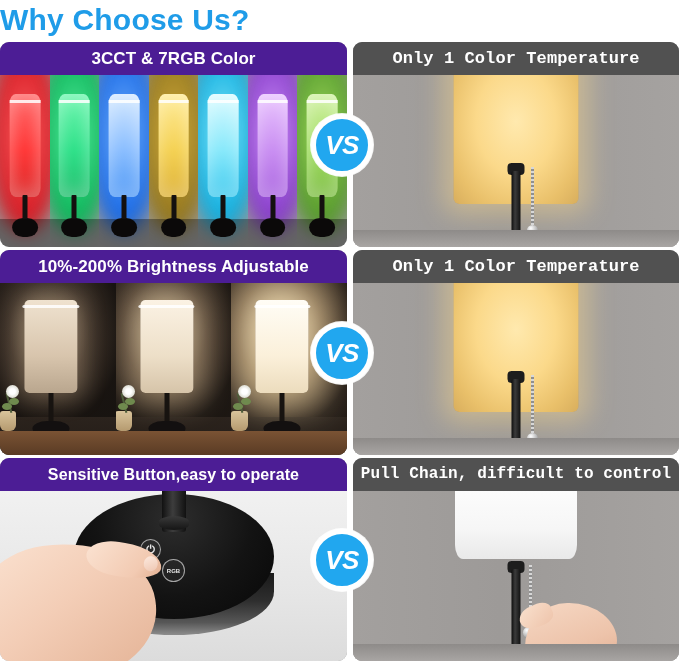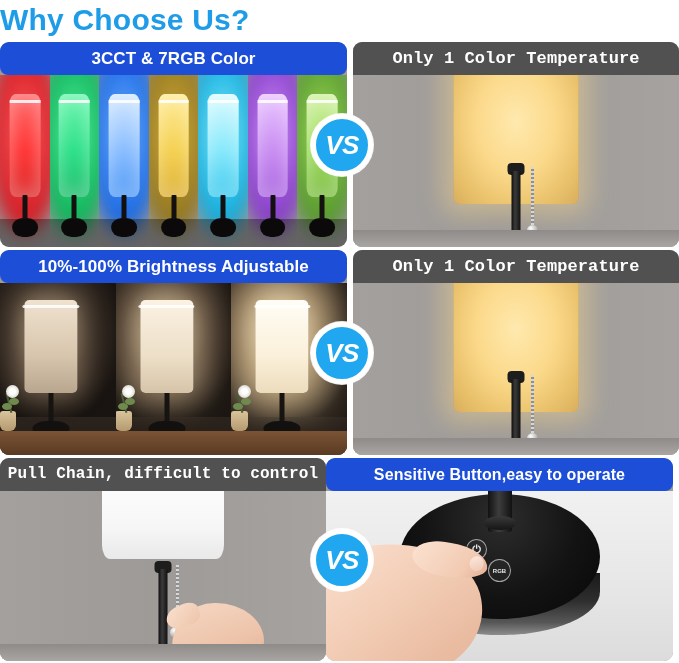--- a/index.html
+++ b/index.html
@@ -49,21 +49,21 @@
     line-height: 33px;
     text-align: center;
     font-size: 17px;
     font-weight: bold;
     color: #ffffff;
     letter-spacing: 0.1px;
     white-space: nowrap;
     position: relative;
     z-index: 4;
   }
-  .head-blue { background: #1d4ed8; border-radius: 8px; }
+  .head-blue { background: #4c1d95; }
   .head-dark { background: #515151; }
   .cmp-row:last-child .panel-head { font-size: 16px; }
 
   .panel-body { position: absolute; top: 33px; left: 0; right: 0; bottom: 0; overflow: hidden; }
 
   
   .vs-badge {
     position: absolute;
     left: 311px;
     top: 50%;
@@ -357,21 +357,21 @@
         </div>
       </div>
     </div>
 
     <div class="vs-badge">VS</div>
   </div>
 
   <div class="cmp-row">
 
     <div class="panel panel-left">
-      <div class="panel-head head-blue">10%-100% Brightness Adjustable</div>
+      <div class="panel-head head-blue">10%-200% Brightness Adjustable</div>
       <div class="panel-body">
         <div class="bright-strip">
           <div class="bright-cell">
             <div class="bright-wall" style="background:radial-gradient(ellipse at 42% 36%, rgba(255,226,184,.42) 0%, rgba(120,96,74,.22) 42%, rgba(22,18,15,.92) 78%)"></div>
             <div class="bright-shade" style="background:linear-gradient(180deg,#efe2cf,#d8c5ad 60%,#b9a68e);box-shadow:0 0 22px 6px rgba(255,225,180,.25)"></div>
             <div class="bright-pole"></div>
               <div class="bright-base"></div>
             <div class="plant" style="left:-2%;">
               <div class="pot"></div>
                 <div class="stem"></div>
@@ -425,52 +425,52 @@
           <div class="floor"></div>
         </div>
       </div>
     </div>
 
     <div class="vs-badge">VS</div>
   </div>
 
   <div class="cmp-row">
 
+    <div class="panel panel-left">
+      <div class="panel-head head-blue">Sensitive Button,easy to operate</div>
+      <div class="panel-body">
+        <div class="base-scene">
+          <div class="base-side"></div>
+          <div class="base-disc">
+            <div class="base-stem"></div>
+            <div class="base-collar"></div>
+          </div>
+          <div class="btn-circle btn-power">⏻</div>
+          <div class="btn-circle btn-cct">CCT</div>
+          <div class="btn-circle btn-rgb">RGB</div>
+          <div class="point-hand"></div>
+          <div class="point-finger">
+            <div class="nail"></div>
+          </div>
+        </div>
+      </div>
+    </div>
+
     <div class="panel panel-right">
       <div class="panel-head head-dark">Pull Chain, difficult to control</div>
       <div class="panel-body">
         <div class="gray-scene">
           <div class="lamp-shade-white"></div>
           <div class="lamp-neck" style="top:70px;"></div>
           <div class="lamp-pole" style="top:78px;height:92px;"></div>
           <div class="pull-chain" style="left:176px;top:74px;height:66px;"></div>
           <div class="chain-ball" style="left:170px;top:136px;"></div>
           <div class="hand" style="left:172px;top:112px;width:92px;height:76px;"></div>
           <div class="finger" style="left:166px;top:114px;width:34px;height:22px;transform:rotate(-22deg);"></div>
           <div class="floor"></div>
         </div>
       </div>
     </div>
 
-    <div class="panel panel-left">
-      <div class="panel-head head-blue">Sensitive Button,easy to operate</div>
-      <div class="panel-body">
-        <div class="base-scene">
-          <div class="base-side"></div>
-          <div class="base-disc">
-            <div class="base-stem"></div>
-            <div class="base-collar"></div>
-          </div>
-          <div class="btn-circle btn-power">⏻</div>
-          <div class="btn-circle btn-cct">CCT</div>
-          <div class="btn-circle btn-rgb">RGB</div>
-          <div class="point-hand"></div>
-          <div class="point-finger">
-            <div class="nail"></div>
-          </div>
-        </div>
-      </div>
-    </div>
-
     <div class="vs-badge">VS</div>
   </div>
 
 </div>
 
 </body></html>

